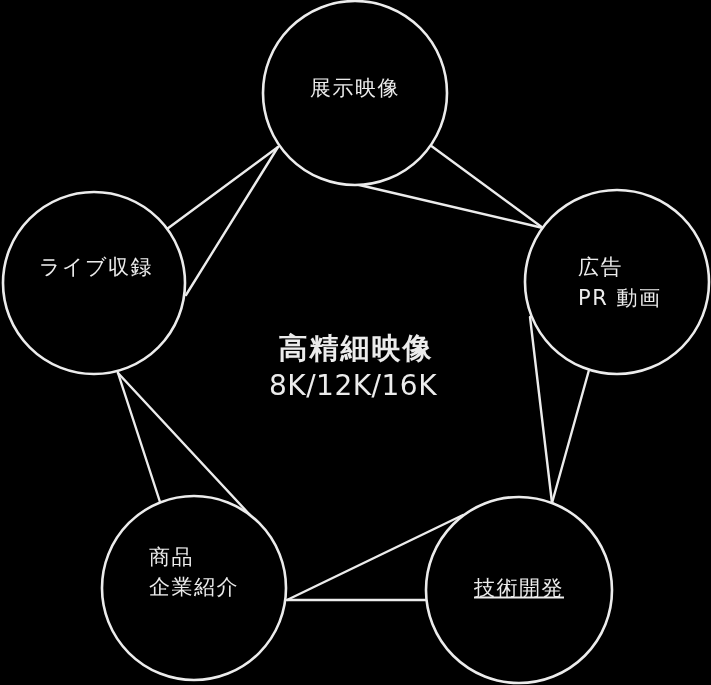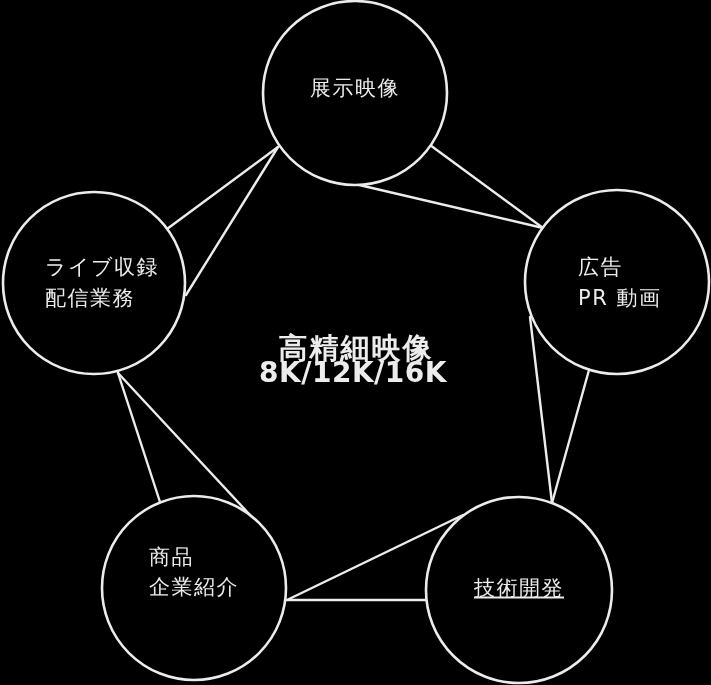--- a/index.html
+++ b/index.html
@@ -43,25 +43,25 @@
     color: #ececec;
     font-size: 29px;
     font-weight: bold;
     letter-spacing: 2px;
     white-space: nowrap;
     margin-top: 8px;
   }
   .center-subtitle {
     position: absolute;
     left: 353px;
-    top: 372px;
+    top: 385px;
     transform: translate(-50%, -50%);
     color: #ececec;
     font-size: 28px;
-    font-weight: bold;
+    font-weight: normal;
     letter-spacing: 0.5px;
     white-space: nowrap;
   }
 </style>
 </head>
 <body>
 
 <div id="stage">
   <svg id="diagram-svg" width="711" height="685" viewBox="0 0 711 685">
       <line x1="278" y1="147" x2="167" y2="229" stroke="#ececec" stroke-width="2.4" stroke-linecap="round"></line>
@@ -88,20 +88,19 @@
         <div>広告</div>
         <div>PR 動画</div>
       </div>
       <div class="node-label center-aligned" style="left: 519px; top: 588px; text-decoration: underline;">
         <div>技術開発</div>
       </div>
       <div class="node-label tight" style="left: 149px; top: 542px;">
         <div>商品</div>
         <div>企業紹介</div>
       </div>
-      <div class="node-label" style="left: 45px; top: 252px;">
+      <div class="node-label" style="left: 39px; top: 252px;">
         <div>ライブ収録</div>
-        <div>配信業務</div>
       </div>
     </div>
   <div class="center-title">高精細映像</div>
   <div class="center-subtitle">8K/12K/16K</div>
 </div>
 
 </body></html>

